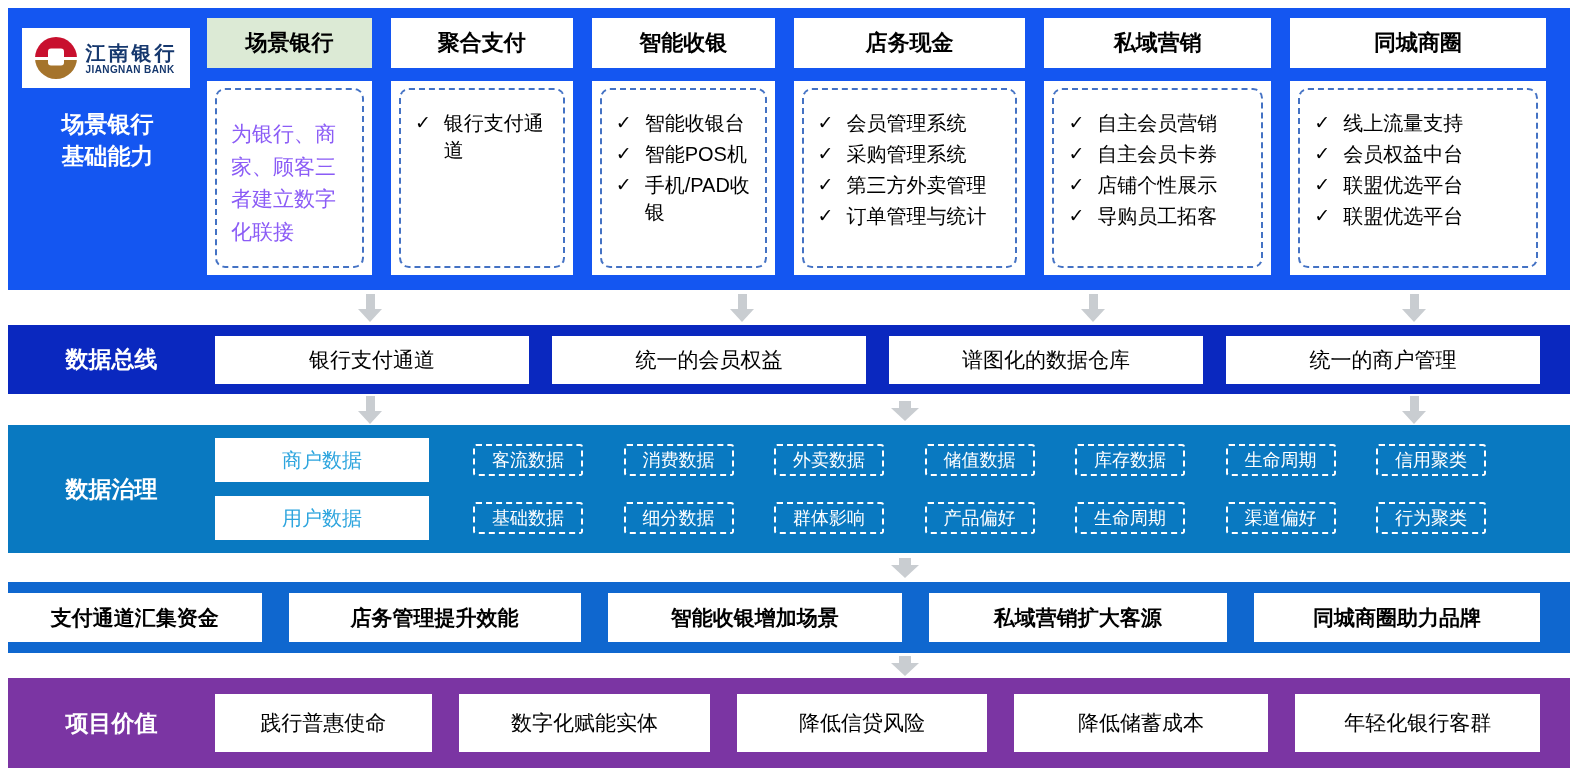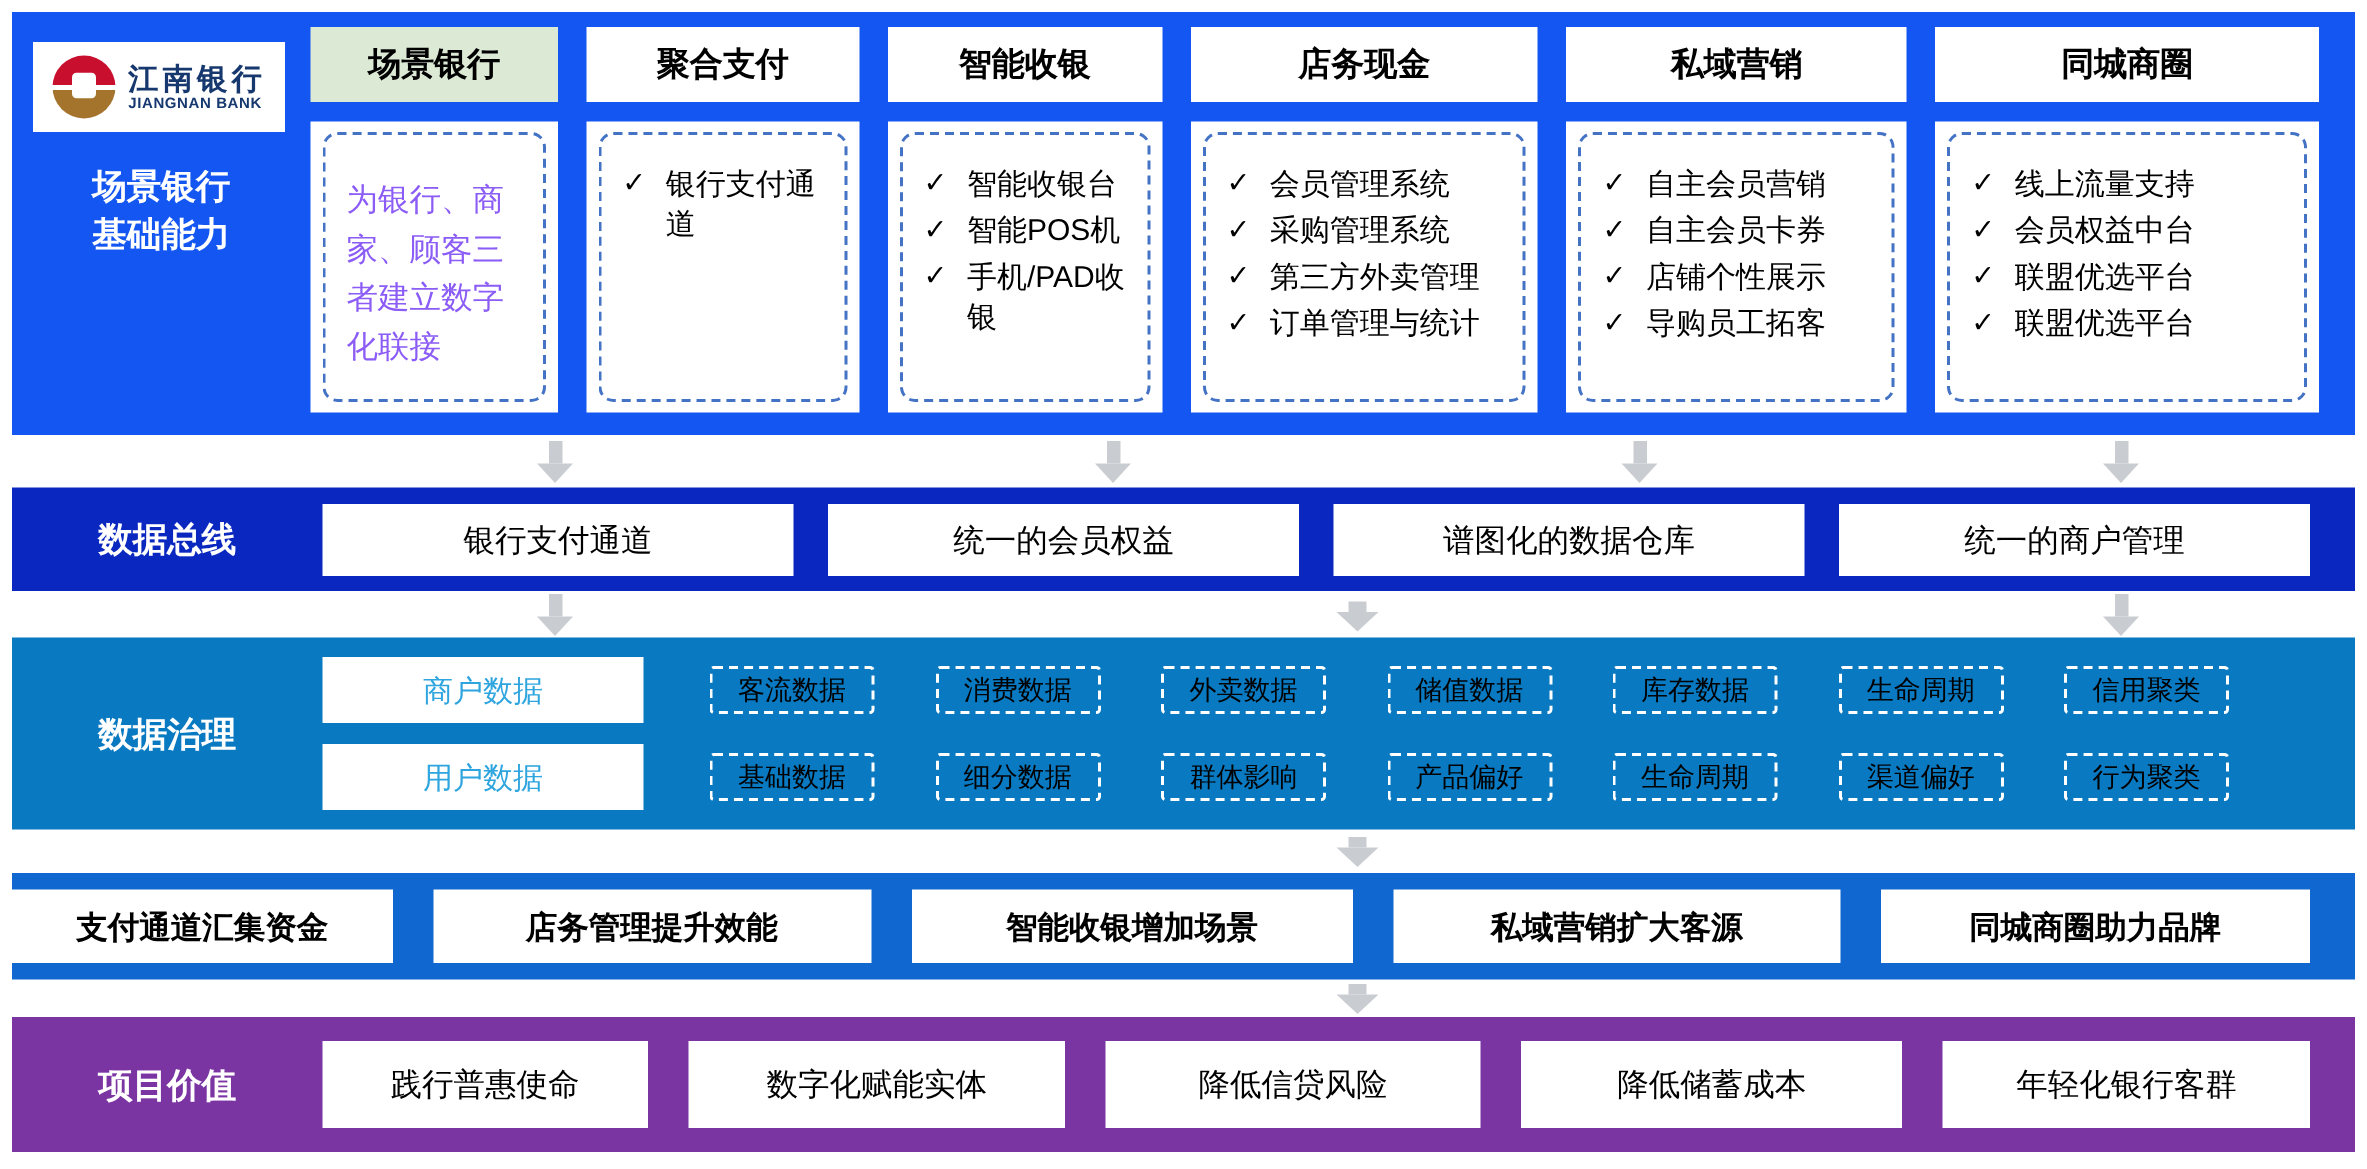--- a/index.html
+++ b/index.html
@@ -49,21 +49,21 @@
     color:#000;font-size:21px;}
   .bus-items .white-box{height:48px;flex:1;}
   
   .sec-gov{top:425px;height:128px;background:#0979C1;display:flex;align-items:center;}
   .gov-grid{flex:1;display:flex;flex-direction:column;gap:14px;padding-right:84px;}
   .gov-row{display:flex;align-items:center;}
   .gov-cat{flex:0 0 214px;height:44px;background:#fff;color:#2EA5DE;font-size:20px;
     display:flex;align-items:center;justify-content:center;margin-right:44px;}
   .gov-tags{flex:1;display:flex;justify-content:space-between;align-items:center;}
   .gov-tag{width:110px;height:32px;box-sizing:border-box;border:2px dashed #ffffff;border-radius:3px;
-    color:#000000;font-size:18px;display:flex;align-items:center;justify-content:center;white-space:nowrap;}
+    color:#ffffff;font-size:18px;display:flex;align-items:center;justify-content:center;white-space:nowrap;}
   
   .sec-goals{top:582px;height:71px;background:#0F67CF;display:flex;align-items:center;}
   .goal-items{flex:1;display:flex;gap:27px;padding-right:30px;}
   .goal-items .white-box{height:49px;font-weight:bold;font-size:21px;}
   
   .sec-values{top:678px;height:90px;background:#7B35A3;display:flex;align-items:center;}
   .value-items{flex:1;display:flex;gap:27px;padding-right:30px;}
   .value-items .white-box{height:58px;font-size:21px;}
 </style>
 </head>

